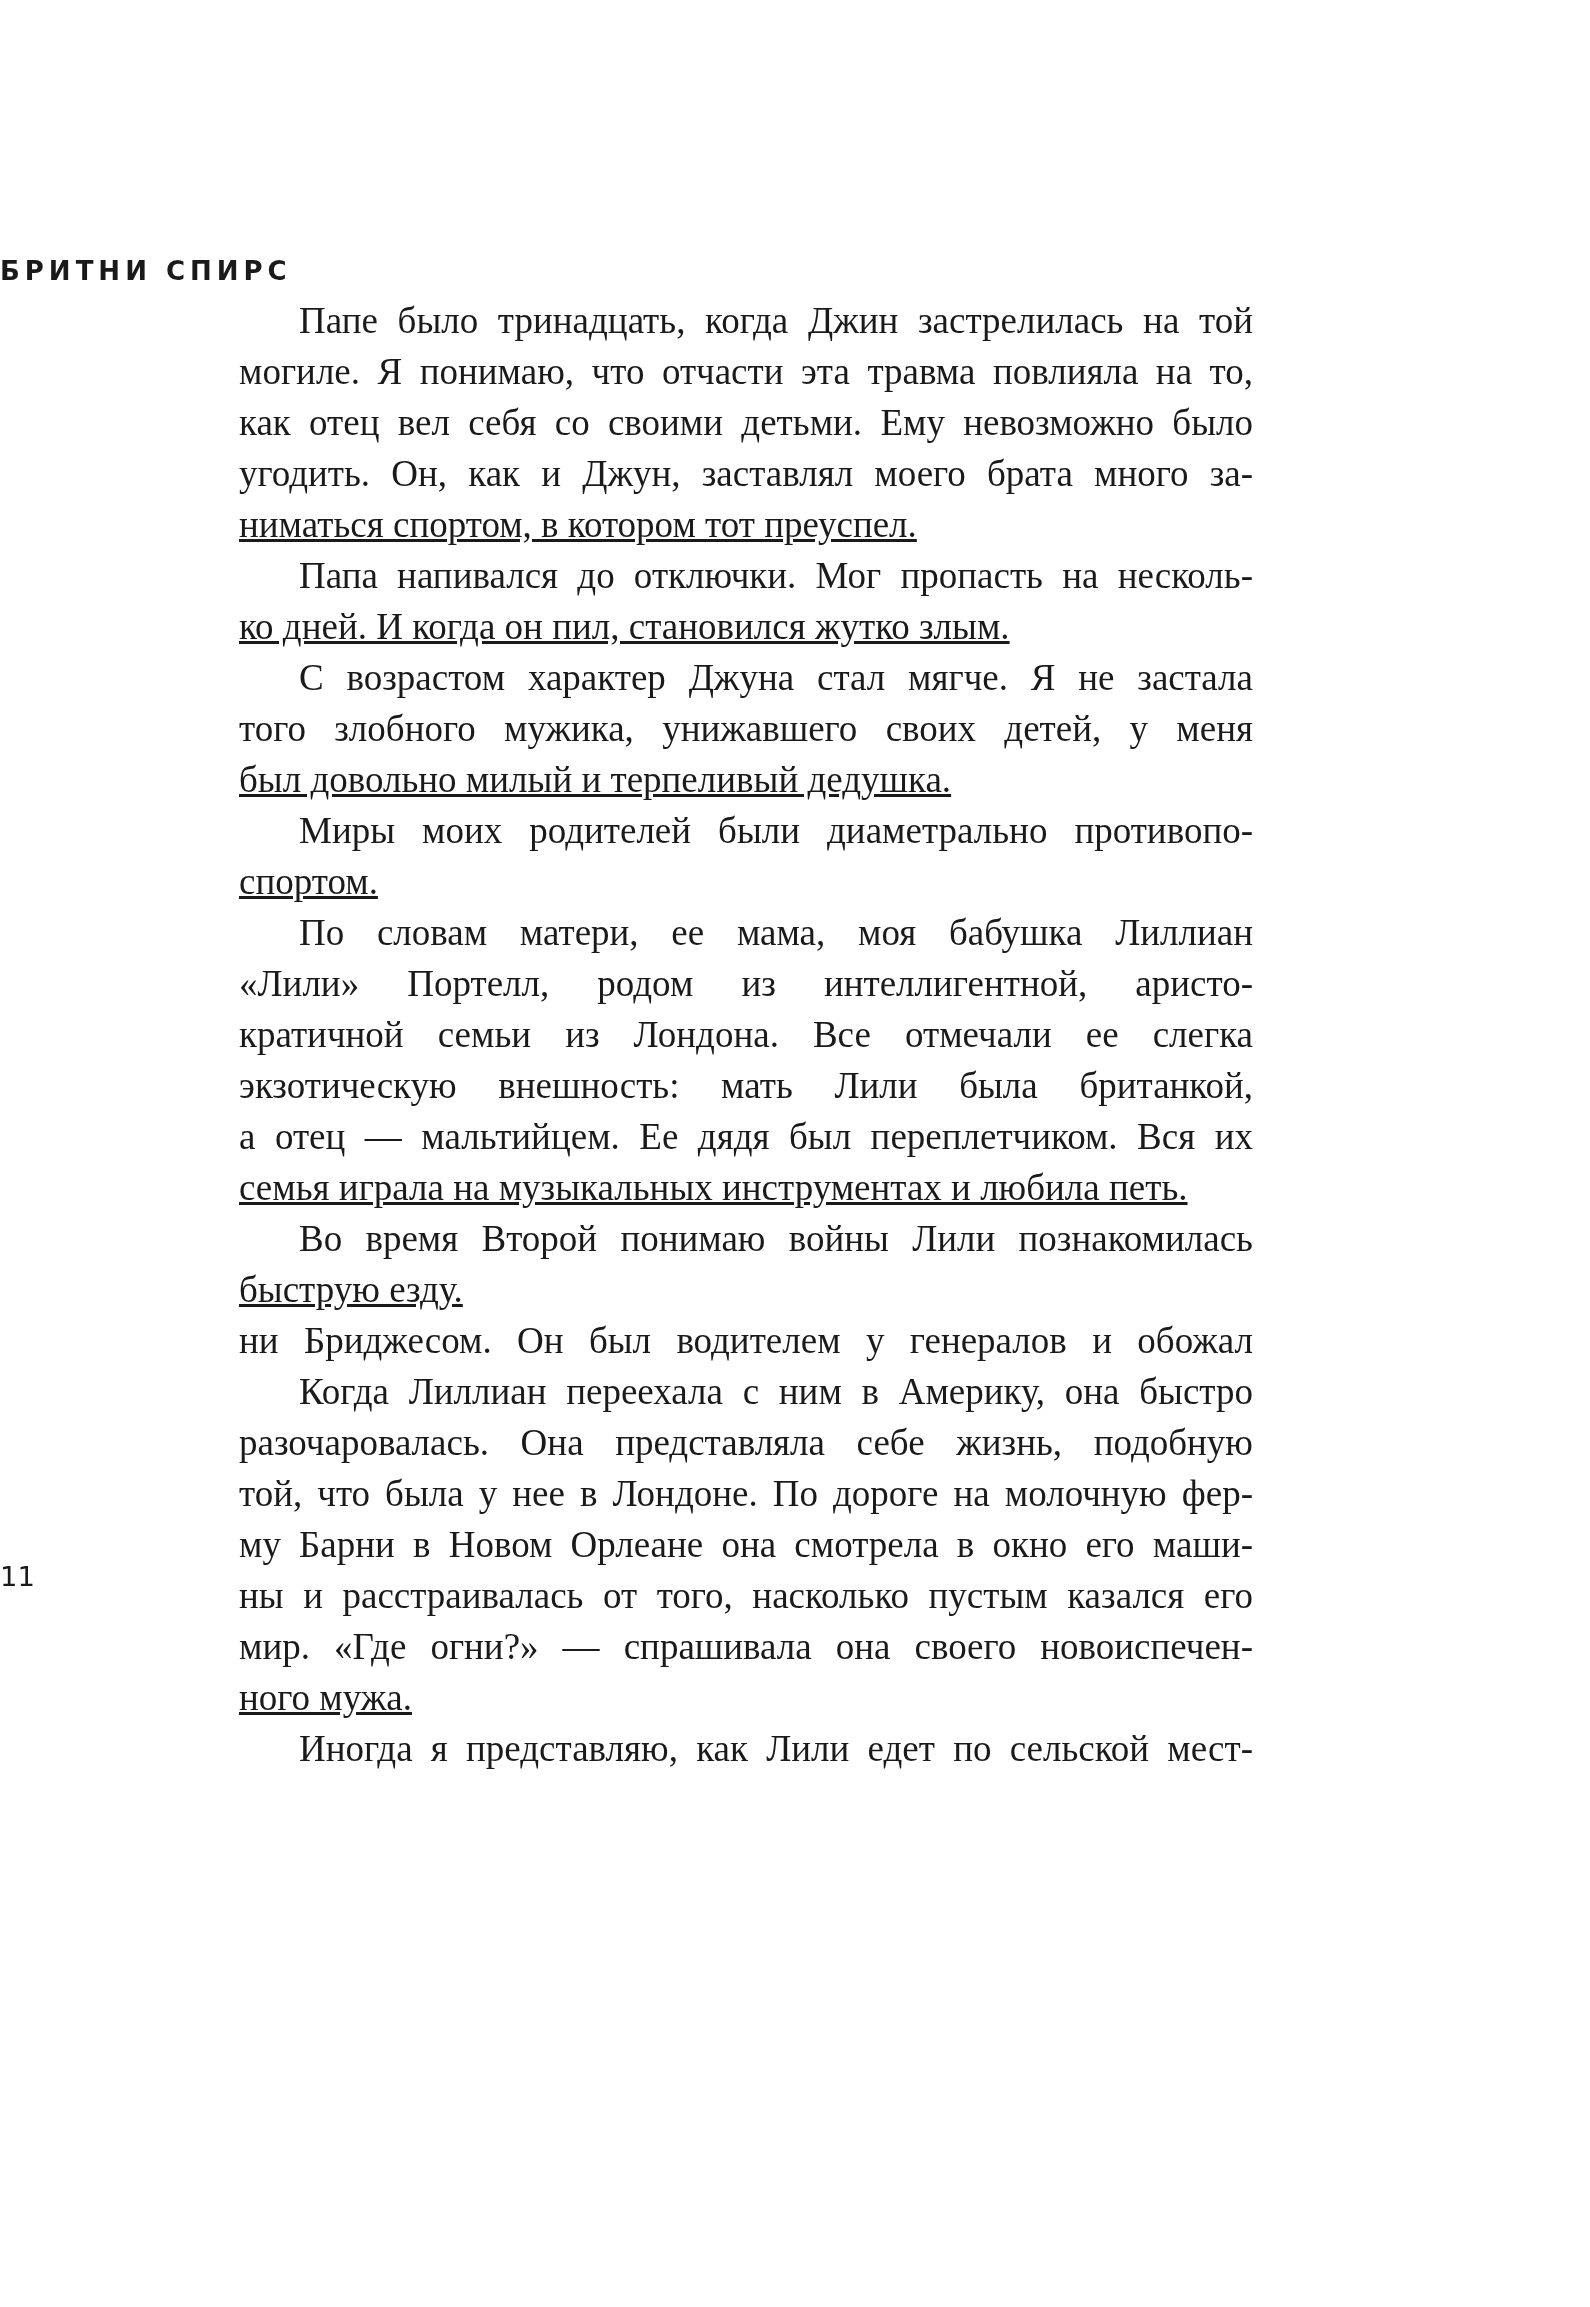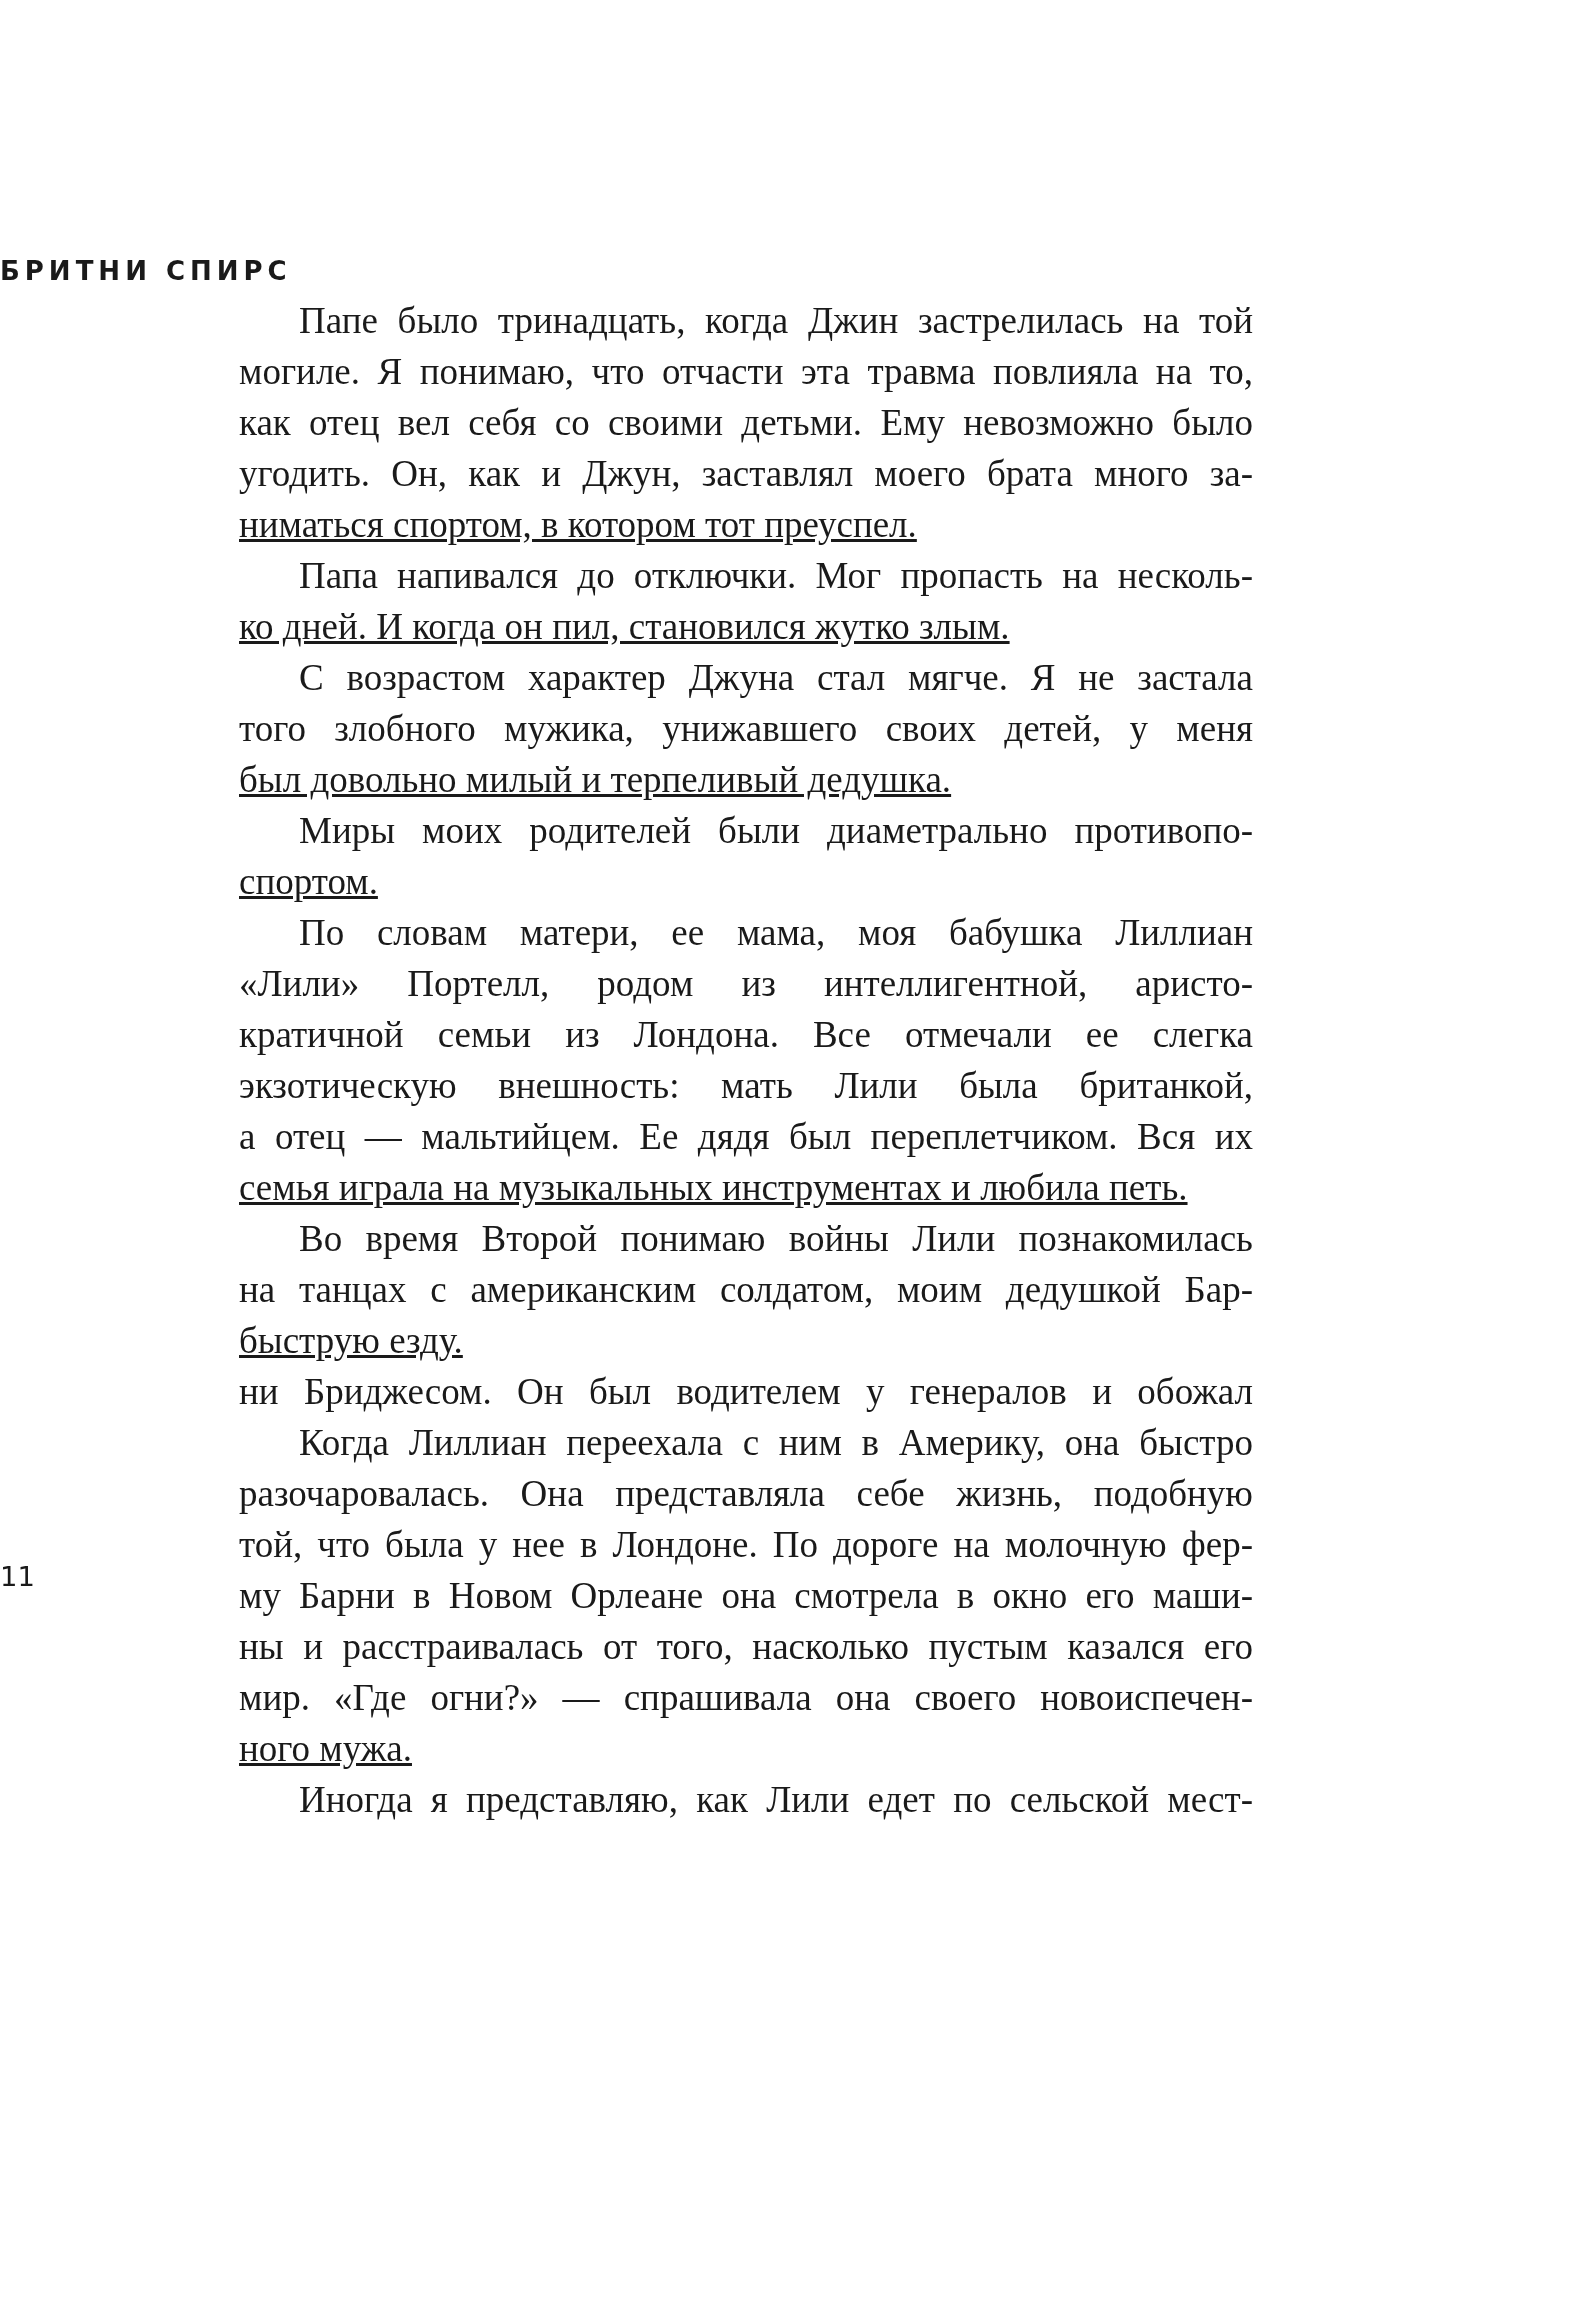--- a/index.html
+++ b/index.html
@@ -41,21 +41,20 @@
       <span class="line last">был довольно милый и терпеливый дедушка.</span>
       <span class="line indent">Миры моих родителей были диаметрально противопо-</span>
       <span class="line last">спортом.</span>
       <span class="line indent">По словам матери, ее мама, моя бабушка Лиллиан</span>
       <span class="line">«Лили» Портелл, родом из интеллигентной, аристо-</span>
       <span class="line">кратичной семьи из Лондона. Все отмечали ее слегка</span>
       <span class="line">экзотическую внешность: мать Лили была британкой,</span>
       <span class="line">а отец — мальтийцем. Ее дядя был переплетчиком. Вся их</span>
       <span class="line last">семья играла на музыкальных инструментах и любила петь.</span>
       <span class="line indent">Во время Второй понимаю войны Лили познакомилась</span>
-      <span class="line">на танцах с американским солдатом, моим дедушкой Бар-</span>
       <span class="line last">быструю езду.</span>
       <span class="line">ни Бриджесом. Он был водителем у генералов и обожал</span>
       <span class="line indent">Когда Лиллиан переехала с ним в Америку, она быстро</span>
       <span class="line">разочаровалась. Она представляла себе жизнь, подобную</span>
       <span class="line">той, что была у нее в Лондоне. По дороге на молочную фер-</span>
       <span class="line">му Барни в Новом Орлеане она смотрела в окно его маши-</span>
       <span class="line">ны и расстраивалась от того, насколько пустым казался его</span>
       <span class="line">мир. «Где огни?» — спрашивала она своего новоиспечен-</span>
       <span class="line last">ного мужа.</span>
       <span class="line indent">Иногда я представляю, как Лили едет по сельской мест-</span>

